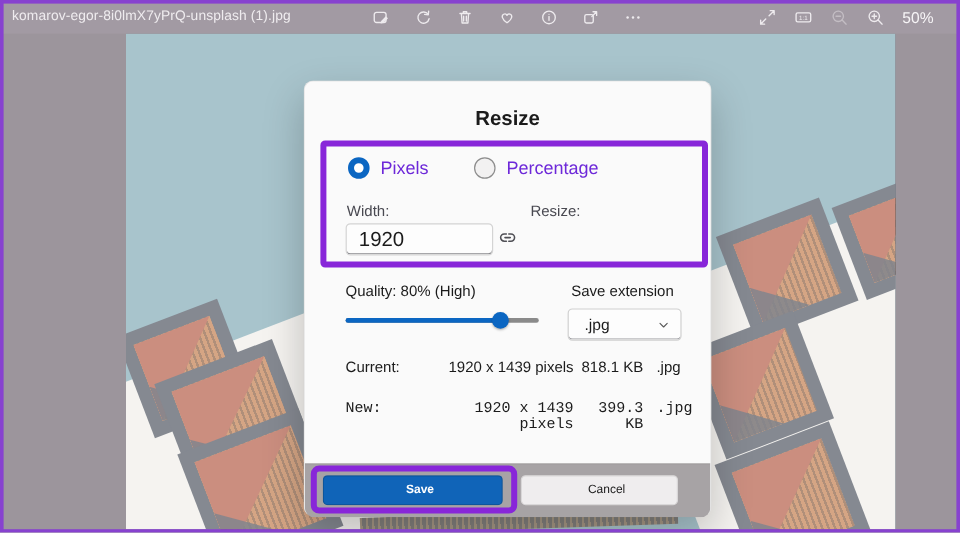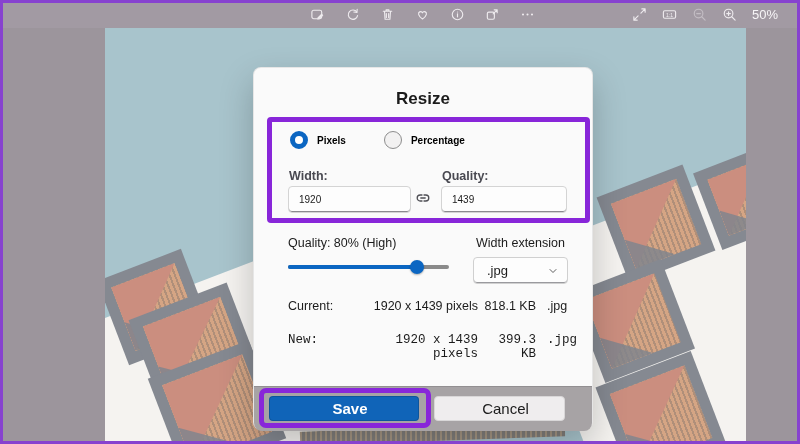--- a/index.html
+++ b/index.html
@@ -39,28 +39,28 @@
   
   .dialog{position:absolute;left:253px;top:67px;width:340px;height:363px;z-index:30;
           background:#fafafa;border:1px solid rgba(0,0,0,.08);box-sizing:border-box;border-radius:8px;
           box-shadow:0 14px 34px rgba(0,0,0,.22);}
   .dlg-title{position:absolute;top:21px;left:0;width:100%;text-align:center;
              font-size:17px;font-weight:600;color:#1b1b1b;}
   .radio-row{position:absolute;top:63px;left:36px;display:flex;align-items:center;}
   .radio{width:18px;height:18px;border-radius:50%;box-sizing:border-box;flex:none;}
   .radio.sel{border:5px solid #0b66c2;background:#fff;}
   .radio.unsel{border:1px solid #8d8d8d;background:#f2f1f1;}
-  .radio-label{font-size:10px;color:#000000;margin-left:9px;font-weight:bold;}
+  .radio-label{font-size:15px;color:#6d28d9;margin-left:9px;}
   .gap-to-pct{margin-left:38px;}
-  .field-label{position:absolute;font-size:12.5px;color:#494951;font-weight:bold;}
+  .field-label{position:absolute;font-size:12.5px;color:#494951;}
   .lbl-width{left:35px;top:101px;}
   .lbl-height{left:188px;top:101px;}
   .textbox{position:absolute;top:118px;height:27px;box-sizing:border-box;border-radius:4px;
            border:1px solid #d4d4d4;box-shadow:inset 0 -1px 0 #8a8a8e;background:#fdfdfd;
-           font-size:10px;color:#1b1b1b;padding:0 0 0 10px;font-family:"Liberation Sans",sans-serif;}
+           font-size:17px;color:#1b1b1b;padding:0 0 0 10px;font-family:"Liberation Sans",sans-serif;}
   .tb-width{left:34px;width:123px;}
   .tb-height{left:187px;width:126px;}
   .link-icon{position:absolute;left:161px;top:123px;width:16px;height:16px;}
   .link-icon svg{stroke:#4f4f55;stroke-width:1.3;fill:none;stroke-linecap:round;}
 
   .quality-label{position:absolute;left:34px;top:168px;font-size:12.5px;color:#1b1b1b;}
   .slider{position:absolute;left:34px;top:192px;width:161px;height:14px;cursor:pointer;}
   .slider .track{position:absolute;left:0;top:5px;width:100%;height:4px;border-radius:2px;background:#8a8a8a;}
   .slider .fill{position:absolute;left:0;top:5px;height:4px;border-radius:2px;background:#0b66c2;}
   .slider .thumb{position:absolute;top:0;width:14px;height:14px;border-radius:50%;background:#0b66c2;
@@ -75,21 +75,21 @@
 
   .sum-row{position:absolute;left:0;width:100%;height:16px;font-size:12.5px;color:#1b1b1b;}
   .sum-cur{top:231px;} .sum-new{top:265px;font-family:Liberation Mono, monospace;}
   .sum-name{position:absolute;left:34px;}
   .sum-dims{position:absolute;left:100px;width:124px;text-align:right;}
   .sum-size{position:absolute;left:228px;width:54px;text-align:right;}
   .sum-ext{position:absolute;left:293px;}
 
   .dlg-footer{position:absolute;left:0;top:318px;width:100%;height:45px;background:#a7a3a5;
               border-top:1px solid rgba(0,0,0,.12);border-radius:0 0 8px 8px;box-sizing:border-box;}
-  .btn{position:absolute;top:329px;height:25px;border-radius:4px;font-size:15px;
+  .btn{position:absolute;top:329px;height:25px;border-radius:4px;font-size:10px;
        display:flex;align-items:center;justify-content:center;cursor:pointer;
        font-family:"Liberation Sans",sans-serif;padding-left:12px;}
   .btn-save{left:269px;width:150px;background:#1064b8;color:#fff;font-weight:600;
             border:1px solid rgba(0,0,0,.15);box-sizing:border-box;}
   .btn-cancel{left:434px;width:131px;background:#efedee;color:#1b1b1b;
               border:1px solid #d9d7d8;box-sizing:border-box;}
   .btn{top:396px;} 
 
   
   .annot{position:absolute;border:5px solid #8826d9;box-sizing:border-box;z-index:40;pointer-events:none;}
@@ -123,20 +123,21 @@
     <div class="cube" style="left:480px;top:245px;width:96px;height:96px;">
         <div class="inner"></div>
       </div>
     <div class="cube" style="left:505px;top:338px;width:102px;height:100px;">
         <div class="inner"></div>
       </div>
     <div class="slatstrip"></div>
   </div>
 
   <div class="toolbar">
+    <div class="filename">komarov-egor-8i0lmX7yPrQ-unsplash (1).jpg</div>
 
     <div class="tb-group tb-center">
       <span class="tb-icon">
         <svg viewBox="0 0 16 16">
             <rect x="2" y="3.5" width="10.5" height="9" rx="2"></rect>
             <path d="M10 13 L14.2 8.8 l-1.9-1.9 -4.2 4.2 -.4 2.3 2.3-.4z" fill="#f5f2f5" stroke="none"></path>
           </svg>
       </span>
       <span class="tb-icon">
         <svg viewBox="0 0 16 16">
@@ -208,37 +209,36 @@
     <div class="dlg-title">Resize</div>
 
     <div class="radio-row">
       <span class="radio sel"></span>
       <span class="radio-label">Pixels</span>
       <span class="radio unsel gap-to-pct"></span>
       <span class="radio-label">Percentage</span>
     </div>
 
     <div class="field-label lbl-width">Width:</div>
-    <div class="field-label lbl-height">Quality:</div>
+    <div class="field-label lbl-height">Resize:</div>
     <input class="textbox tb-width" value="1920" style="">
-    <input class="textbox tb-height" value="1439" style="">
     <span class="link-icon">
       <svg viewBox="0 0 16 16">
           <path d="M7 10 H5.2 a3 3 0 0 1 0-6 H7 M9 4 h1.8 a3 3 0 0 1 0 6 H9 M5.8 7 h4.4"></path>
         </svg>
     </span>
 
     <div class="quality-label">Quality: 80% (High)</div>
     <div class="slider">
       <div class="track"></div>
       <div class="fill" style="width: 80%;"></div>
       <div class="thumb" style="left: calc(80% - 7px);"></div>
     </div>
 
-    <div class="ext-label">Width extension</div>
+    <div class="ext-label">Save extension</div>
     <div class="dropdown">
       <span class="val">.jpg</span>
       <svg viewBox="0 0 16 16">
           <path d="M4 6 l4 4 4-4"></path>
         </svg>
     </div>
 
     <div class="sum-row sum-cur">
       <span class="sum-name">Current:</span>
       <span class="sum-dims">1920 x 1439 pixels</span>

